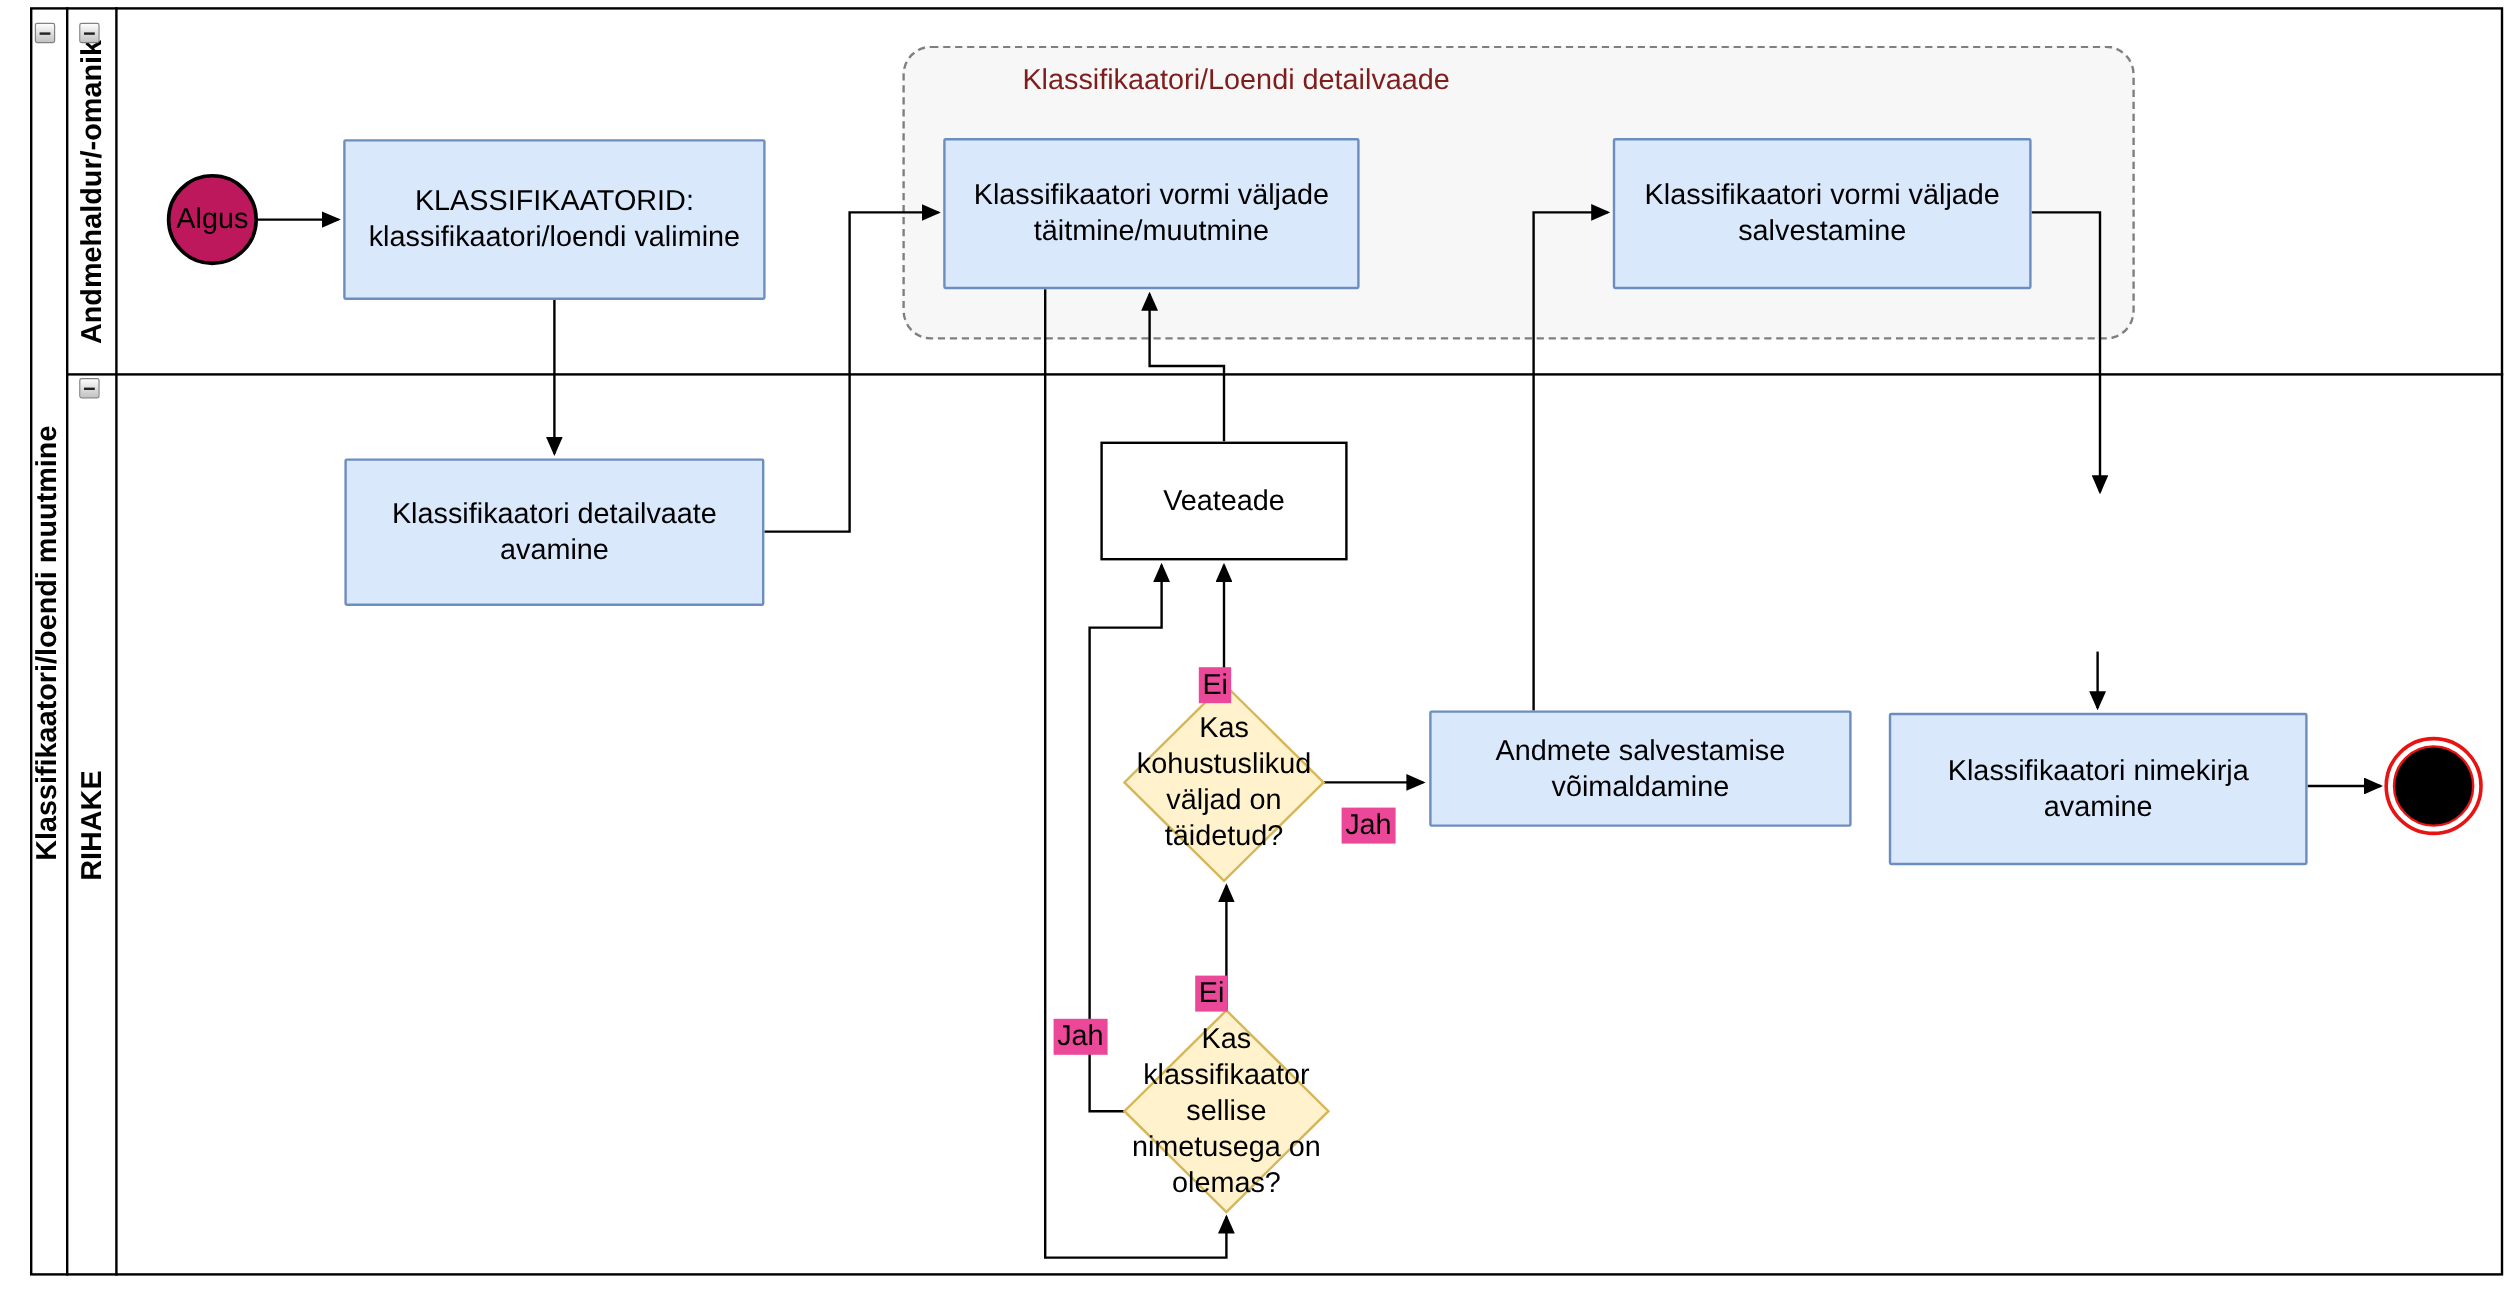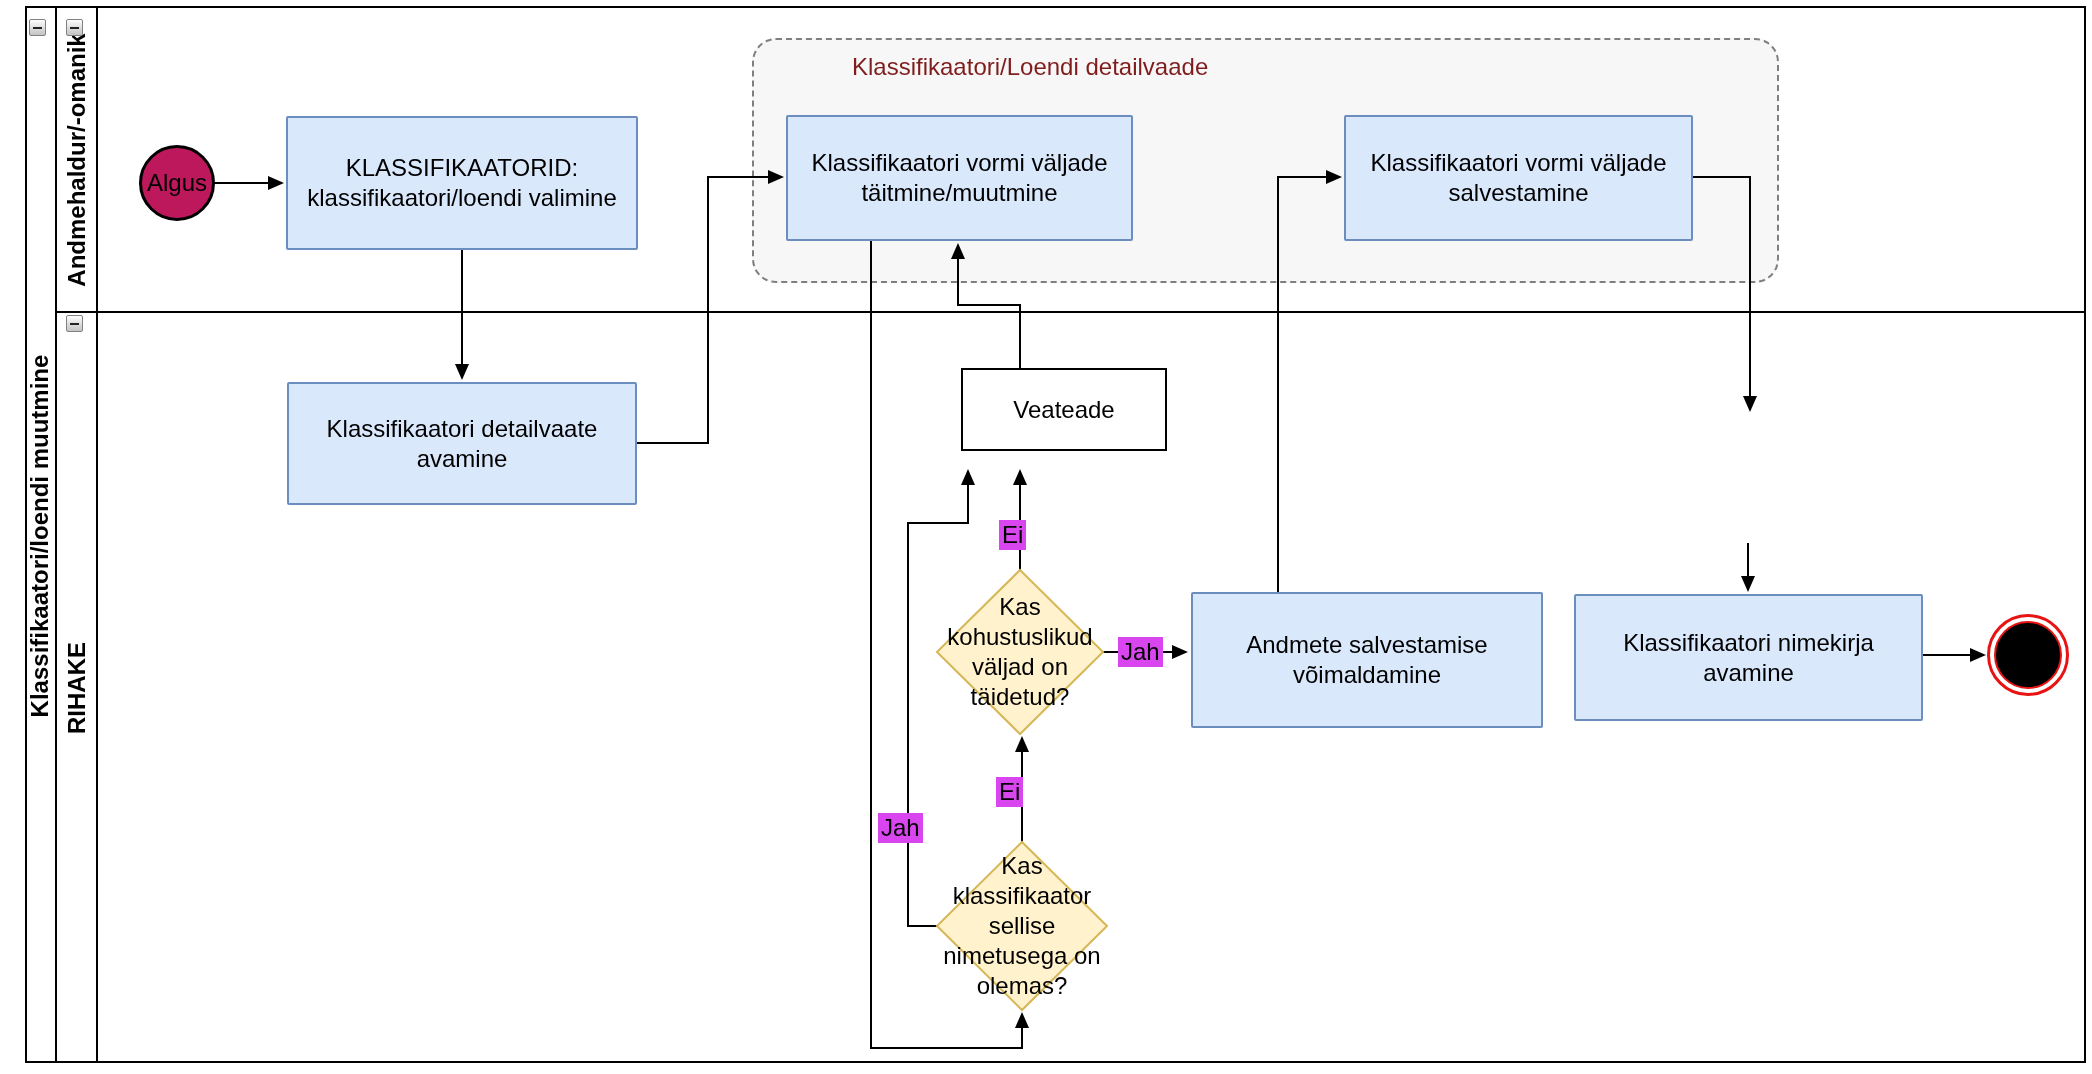--- a/index.html
+++ b/index.html
@@ -73,21 +73,21 @@
   .end-node .end-core {
     position: absolute; left: 4px; top: 4px; right: 4px; bottom: 4px;
     box-sizing: border-box; background: #000; border: 2px solid #e81313; border-radius: 50%;
   }
   .diamond-label {
     position: absolute; width: 180px; text-align: center;
     font-size: 24px; line-height: 30px; z-index: 4;
   }
   .edge-label {
     position: absolute; font-size: 24px; line-height: 30px;
-    background: #d946ef; padding: 0 3px; z-index: 5; white-space: nowrap;
+    background: #ec4899; padding: 0 3px; z-index: 5; white-space: nowrap; margin-top: 36px;
   }
   svg.edges { position: absolute; left: 0; top: 0; z-index: 2; pointer-events: none; }
 </style>
 </head>
 <body>
 
 <div class="canvas">
 
   <div class="pool-frame"></div>
   <div class="vline" style="left:55px; top:6px; height:1057px;"></div>
@@ -149,25 +149,25 @@
   </div>
 
   <div class="task" style="left:1344px; top:115px; width:349px; height:126px;">
     <span>Klassifikaatori vormi väljade salvestamine</span>
   </div>
 
   <div class="task" style="left:287px; top:382px; width:350px; height:123px;">
     <span>Klassifikaatori detailvaate avamine</span>
   </div>
 
-  <div class="plain-box" style="left:917px; top:368px; width:206px; height:83px;margin-left:44px;">
+  <div class="plain-box" style="left:917px; top:368px; width:206px; height:99px;">
     <span>Veateade</span>
   </div>
 
-  <div class="task" style="left:1191px; top:592px; width:352px; height:136px;">
+  <div class="task" style="left:1191px; top:592px; width:352px; height:97px;">
     <span>Andmete salvestamise võimaldamine</span>
   </div>
 
 
   <div class="task" style="left:1574px; top:594px; width:349px; height:127px;">
     <span>Klassifikaatori nimekirja avamine</span>
   </div>
 
   <div class="diamond-label" style="left:930px; top:592px;">Kas kohustuslikud väljad on täidetud?</div>
   <div class="diamond-label" style="left:932px; top:851px;">Kas klassifikaator sellise nimetusega on olemas?</div>

